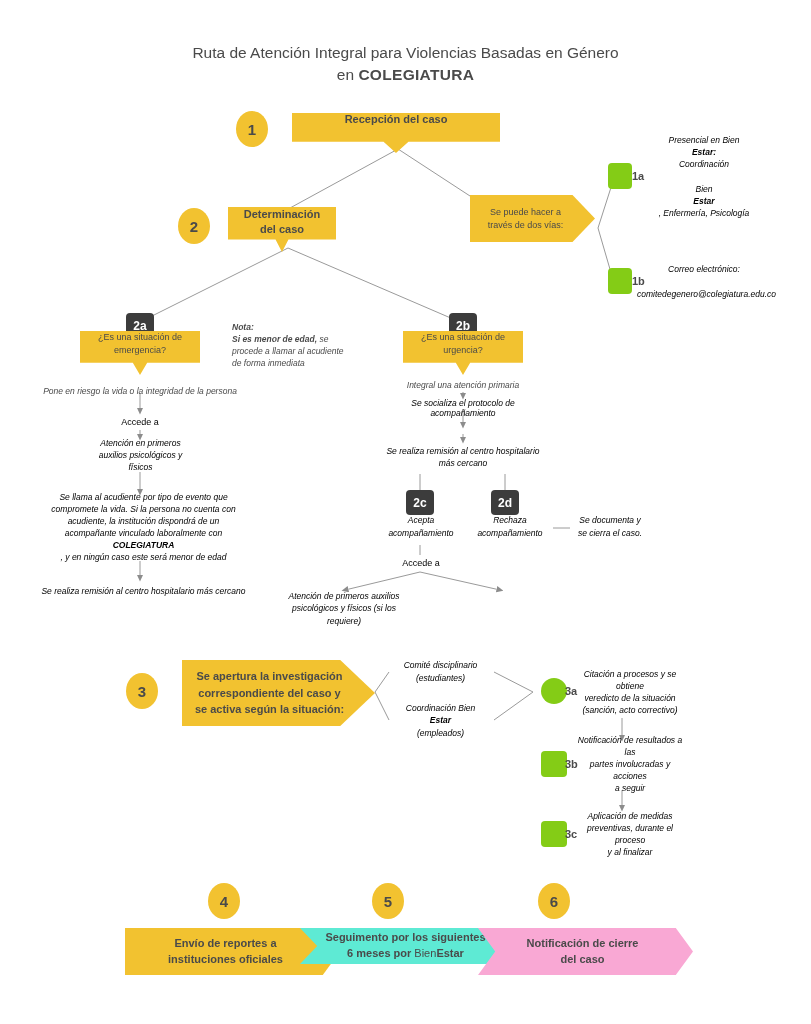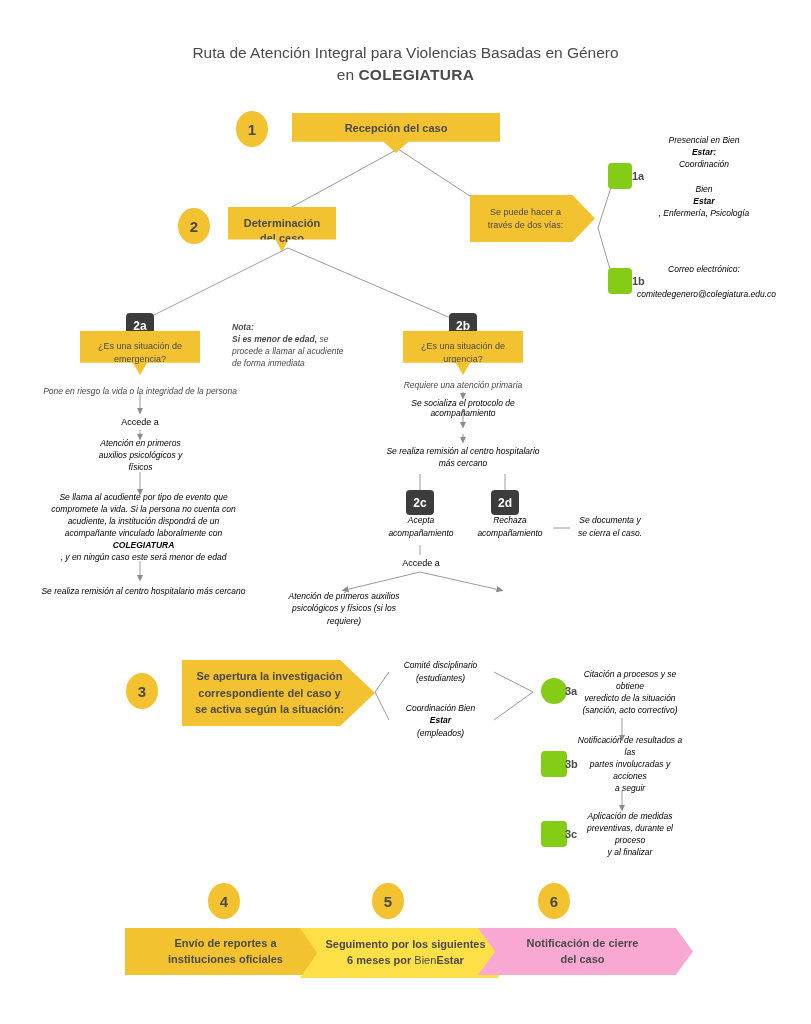--- a/index.html
+++ b/index.html
@@ -33,21 +33,21 @@
   
   .dsq{border-radius:0;padding:4px 7px;}
 
   
   .pennant{
     background:#F2C230;color:#4A4A4A;
     clip-path:polygon(0 0,100% 0,100% 72%,56% 72%,50% 100%,44% 72%,0 72%);
     display:flex;align-items:flex-start;justify-content:center;
     text-align:center;
   }
-  .pennant > span{padding-top:9px;}
+  .pennant > span{}
 
   
   .pent{
     background:#F2C230;color:#4A4A4A;
     clip-path:polygon(0 0,82% 0,100% 50%,82% 100%,0 100%);
     display:flex;align-items:center;justify-content:center;text-align:center;
   }
 
   
   .tag{
@@ -220,21 +220,21 @@
   </div>
 
   <div class="node tag" style="left:449px;top:313px;width:28px;height:25px;font-size:12px;">
     <span>2b</span>
   </div>
   <div class="node pennant t9 lh14" style="left:403px;top:331px;width:120px;height:44px;">
     <span style="white-space:pre-line;">¿Es una situación de
 urgencia?</span>
   </div>
   <div class="cap t85" style="left:383px;top:380px;width:160px;">
-    <span>Requiere una atención primaria</span>
+    <span>Integral una atención primaria</span>
   </div>
 
   <div class="node dsq t85" style="left:378px;top:397px;width:170px;height:22px;">
     <span>Se socializa el protocolo de acompañamiento</span>
   </div>
 
   <div class="node dsq t85 lh14" style="left:378px;top:440px;width:170px;height:34px;">
     <span style="white-space:pre-line;">Se realiza remisión al centro hospitalario
 más cercano</span>
   </div>
@@ -327,21 +327,21 @@
   </div>
   <div class="node circ" style="left:538px;top:883px;width:32px;height:36px;font-size:15px;">
     <span>6</span>
   </div>
 
   <div class="chev first" style="left:125px;top:928px;width:215px;height:47px;background:#F2C230;">
     <span style="white-space:pre-line;padding-right:14px;">Envío de reportes a
 instituciones oficiales</span>
   </div>
 
-  <div class="chev mid" style="left:300px;top:928px;width:215px;height:50px;background:#fde047;">
+  <div class="chev mid" style="left:300px;top:928px;width:215px;height:36px;background:#5eead4;">
     <span style="padding-right:4px;">
       <span>Seguimento por los siguientes</span><br>
       <span>6 meses por </span><span style="font-weight:normal;">Bien</span><span>Estar</span>
     </span>
   </div>
 
   <div class="chev last" style="left:478px;top:928px;width:215px;height:47px;background:#f9a8d4;">
     <span style="white-space:pre-line;padding-right:6px;">Notificación de cierre
 del caso</span>
   </div>

